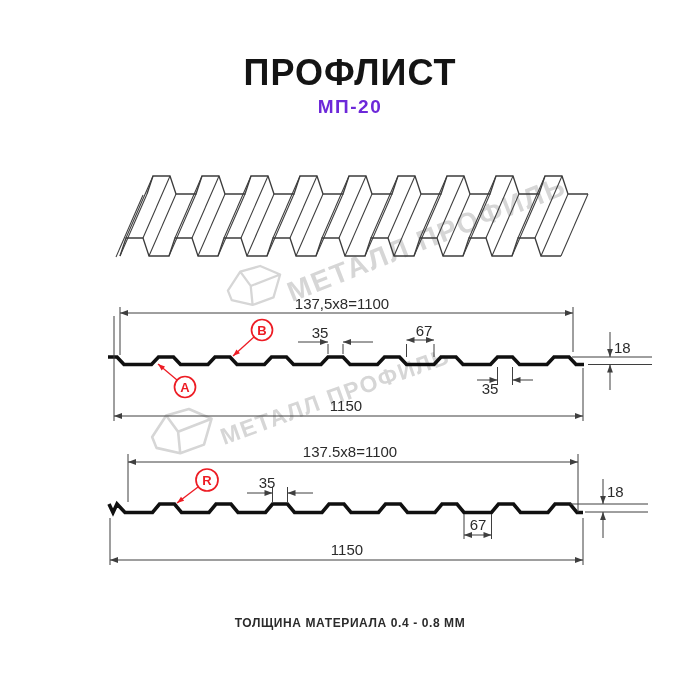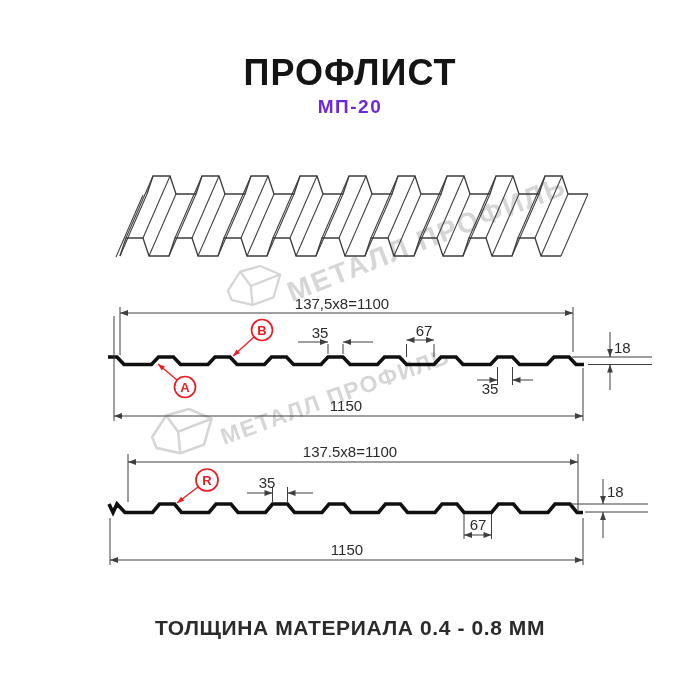--- a/index.html
+++ b/index.html
@@ -6,21 +6,21 @@
     --red:#ed1c24; --line:#3f3f3f; --profile:#101010; --wm:#d6d6d6; --ink:#1c1c1c;
   }
   html,body{margin:0;padding:0;background:#fff;}
   .page{position:relative;width:700px;height:700px;background:#fff;overflow:hidden;
         font-family:"Liberation Sans",sans-serif;}
   .title{position:absolute;top:52px;left:0;width:700px;text-align:center;
          font-size:36px;font-weight:bold;letter-spacing:1px;color:#141414;}
   .subtitle{position:absolute;top:96px;left:0;width:700px;text-align:center;
          font-size:19px;font-weight:bold;letter-spacing:1.5px;color:#6d28d9;}
   .footer{position:absolute;top:616px;left:0;width:700px;text-align:center;
-         font-size:21px;font-weight:bold;letter-spacing:0.6px;color:#2b2b2b;}
+         font-size:12px;font-weight:bold;letter-spacing:0.6px;color:#2b2b2b;}
   svg{position:absolute;top:0;left:0;}
   .dl{stroke:var(--line);stroke-width:1;fill:none;}
   .af{fill:var(--line);stroke:none;}
   .pf{stroke:var(--profile);stroke-width:3.6;fill:none;stroke-linejoin:miter;}
   .p3{stroke:#3c3c3c;stroke-width:1.3;fill:none;stroke-linejoin:miter;}
   .c3{stroke:#3c3c3c;stroke-width:1.05;fill:none;}
   .dt{font:15px "Liberation Sans",sans-serif;fill:#2b2b2b;text-anchor:middle;}
   .dt.start{text-anchor:start;}
   .lbl{font:bold 13px "Liberation Sans",sans-serif;fill:var(--red);text-anchor:middle;}
   .lc{stroke:var(--red);stroke-width:1.7;fill:none;}

